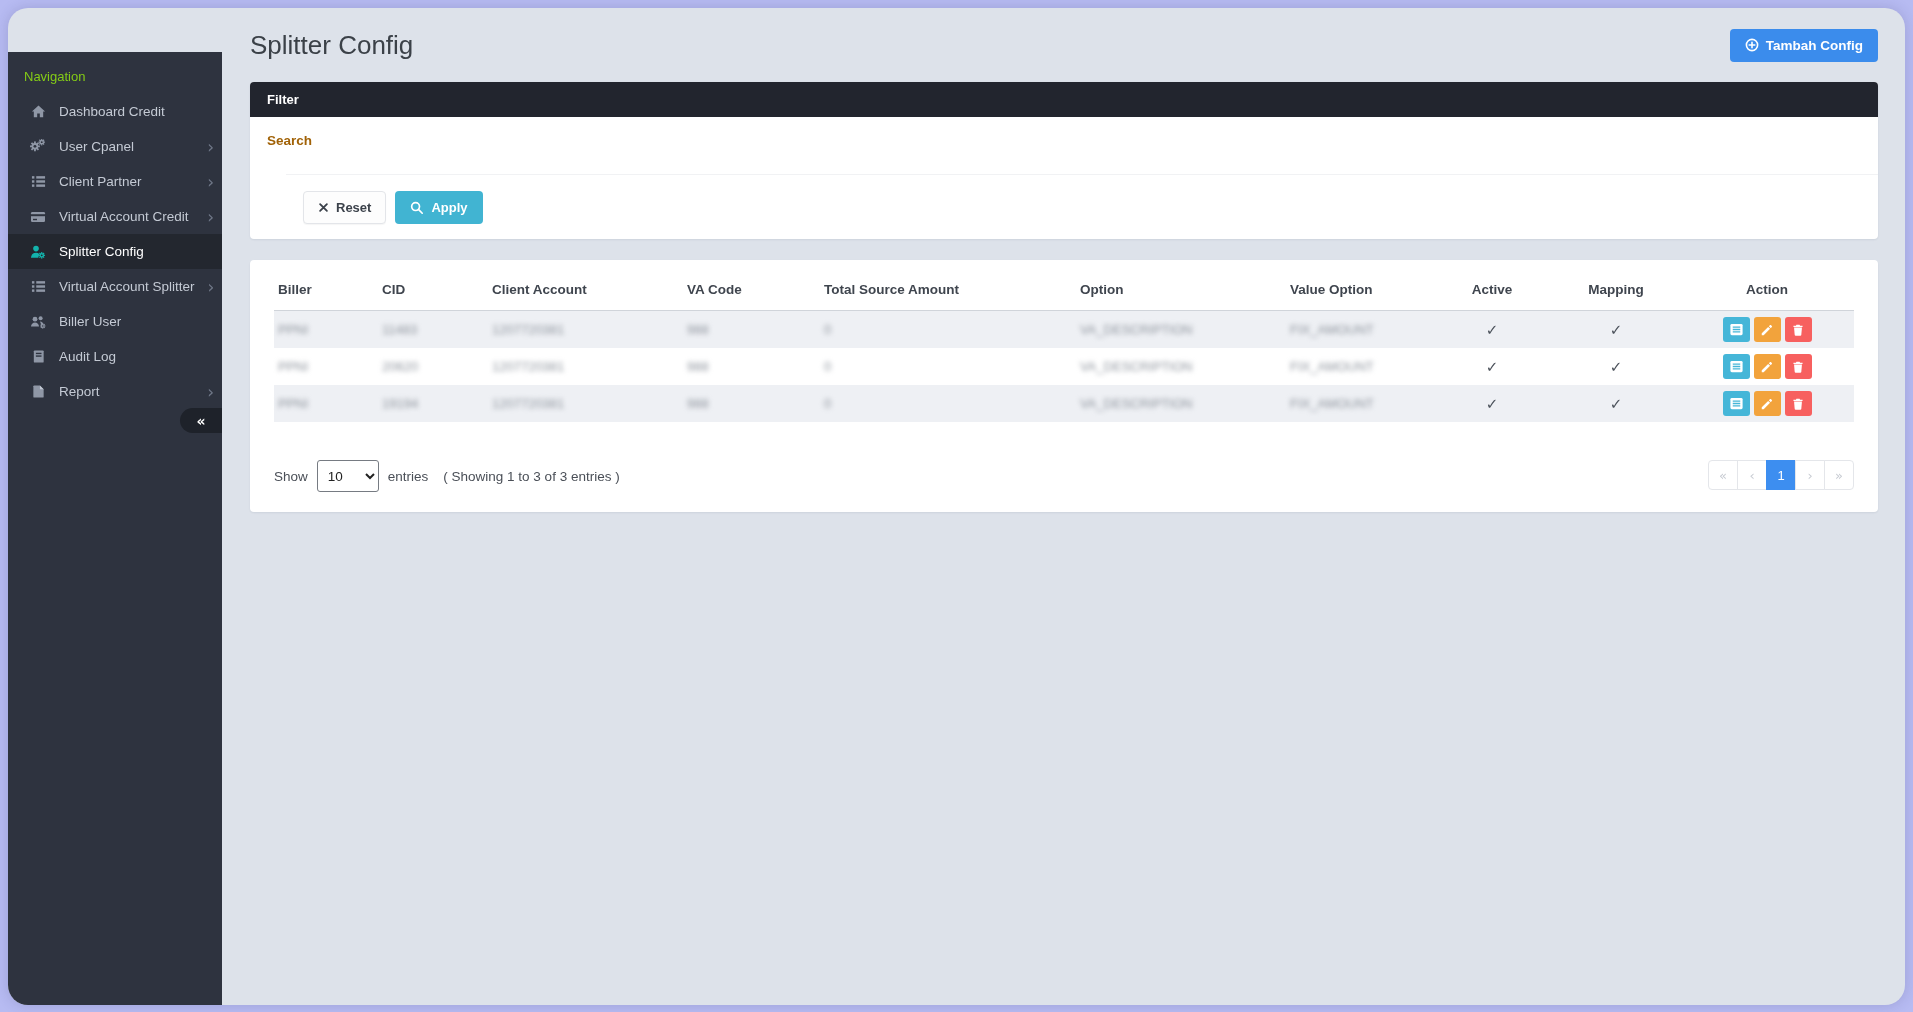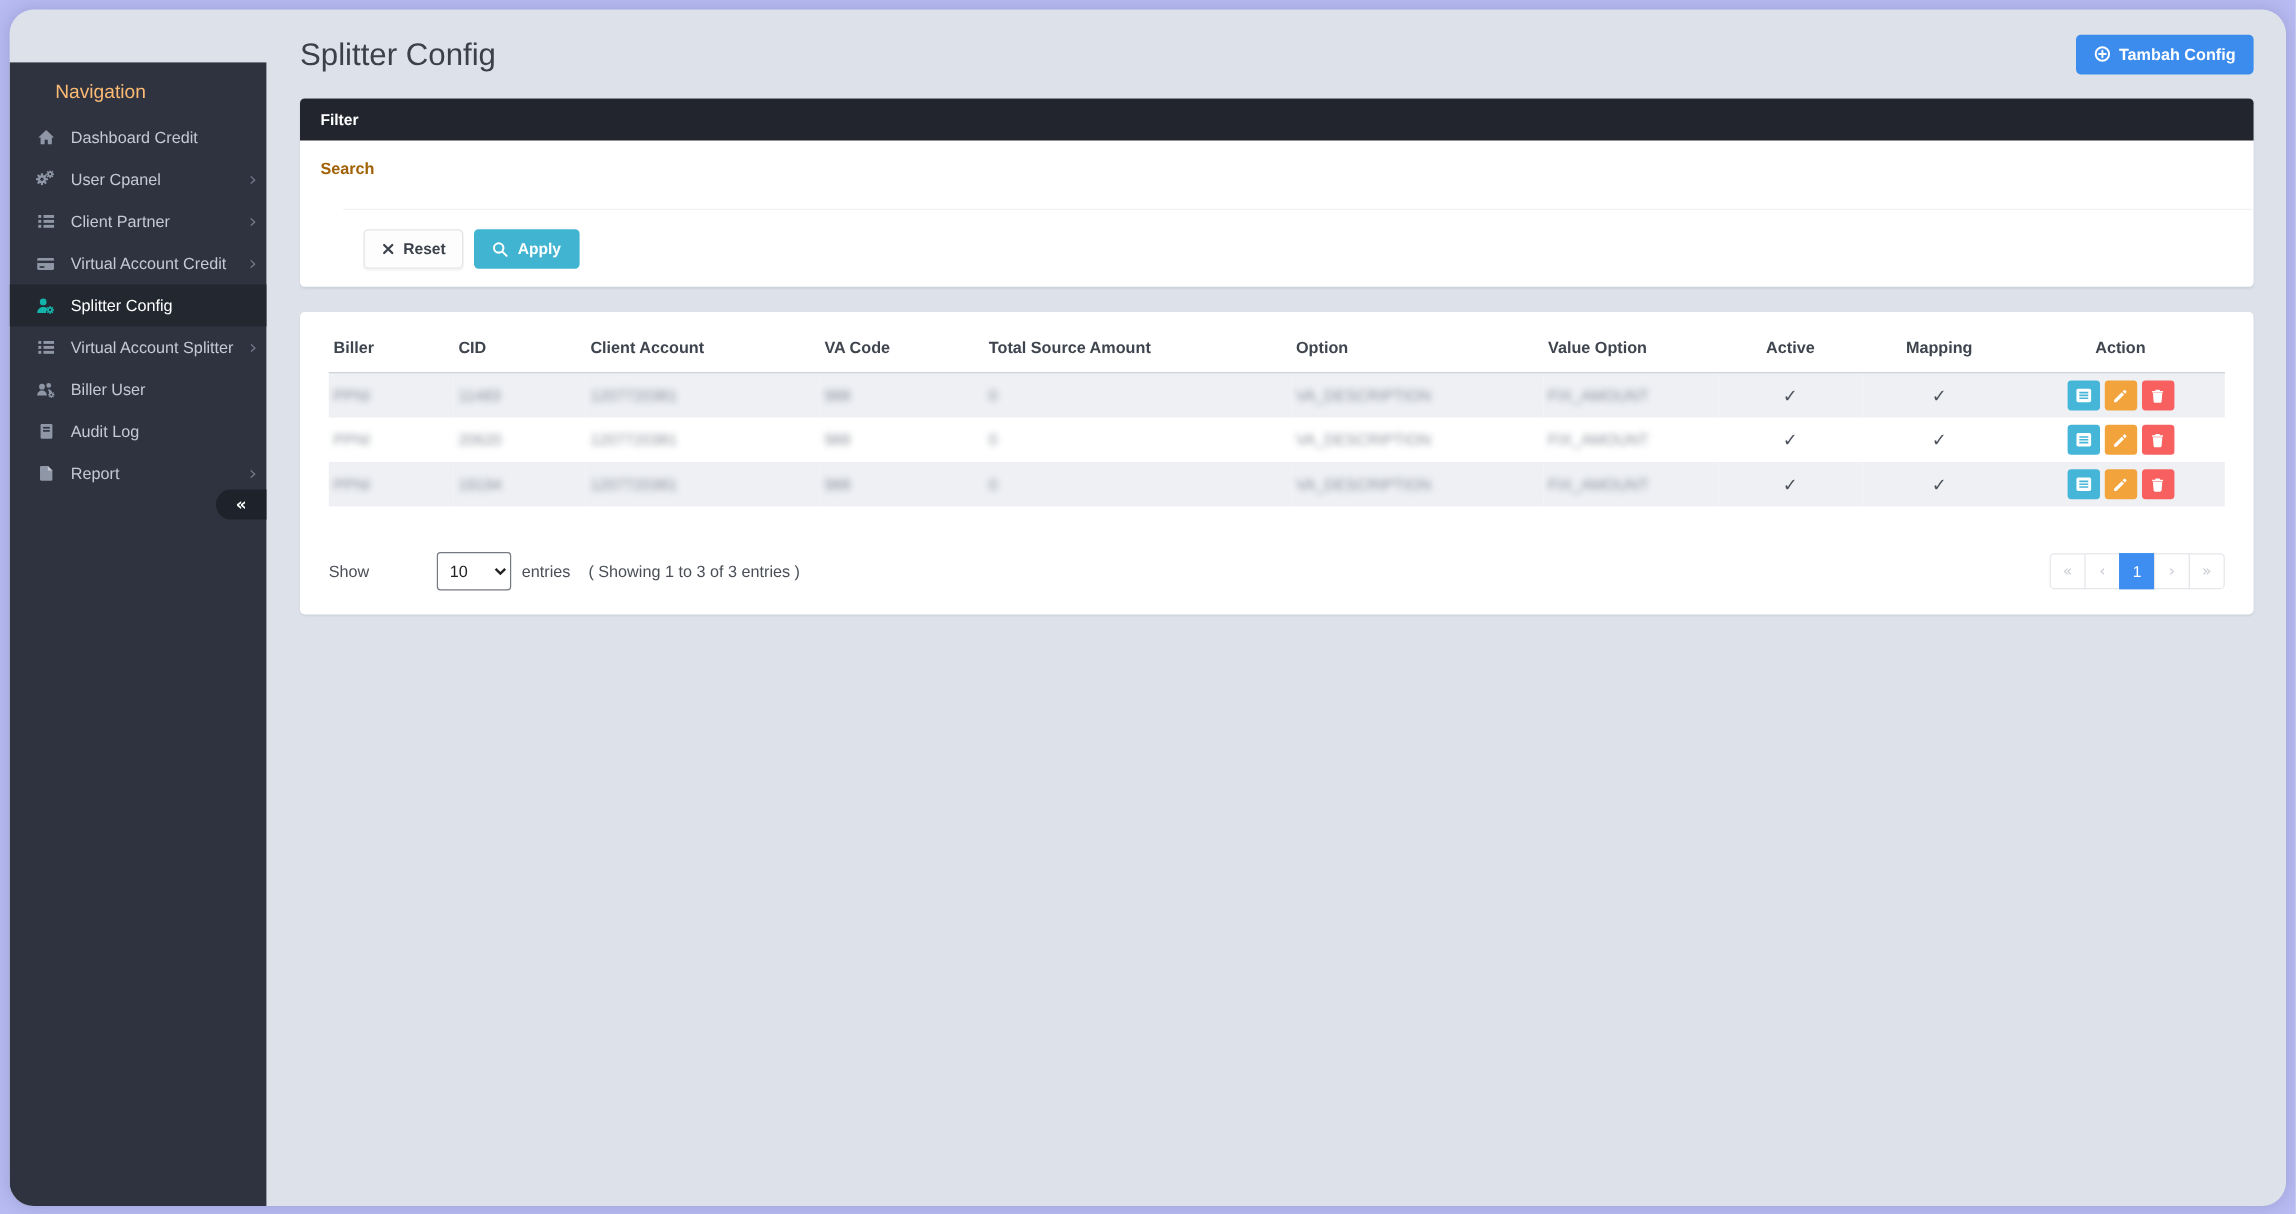--- a/index.html
+++ b/index.html
@@ -28,21 +28,21 @@
   .avatar .head { position: absolute; top: 5px; left: 10px; width: 10px; height: 11px; border-radius: 50%; background: #eed4a4; }
   .avatar .shoulders { position: absolute; bottom: -6px; left: 5px; width: 20px; height: 14px; border-radius: 50%; background: #eed4a4; }
   .user-email { font-size: 13px; color: #4a4d52; }
   .caret-down { width: 0; height: 0; border-left: 4px solid transparent; border-right: 4px solid transparent; border-top: 5px solid #55585e; }
 
   
   .sidebar {
     position: absolute; left: 0; top: 44px; bottom: 0; width: 214px;
     background: #2e333f; z-index: 4;
   }
-  .nav-label { padding: 17px 0 10px 38px; color: #fdba74; font-size: 16px; }
+  .nav-label { padding: 17px 0 10px 16px; color: #84cc16; font-size: 13px; }
   .nav-item {
     height: 35px; display: flex; align-items: center; padding: 0 8px 0 22px;
     color: #c4cad4; font-size: 13.5px; cursor: pointer; gap: 13px;
   }
   .nav-item .ni-icon { width: 16px; height: 16px; display: inline-flex; align-items: center; justify-content: center; flex: none; }
   .nav-item .lbl { flex: 1; white-space: nowrap; }
   .nav-item .chev { color: #6f7787; font-size: 17px; line-height: 14px; font-family: "DejaVu Sans", sans-serif; }
   .nav-item.active { background: #23272f; color: #ffffff; }
   .collapse-pill {
     position: absolute; right: 0; top: 356px; width: 42px; height: 25px;
@@ -79,23 +79,23 @@
   th.c, td.c { text-align: center; }
   td { padding: 6px 4px; font-size: 13px; color: #8d939c; height: 34px; }
   tbody tr:nth-child(odd) { background: #eef0f4; }
   .blur { filter: blur(2.5px); }
   .check { color: #4c525b; font-size: 15px; font-family: "DejaVu Sans", sans-serif; }
   .act-btn { width: 27px; height: 25px; border: none; border-radius: 3px; display: inline-flex; align-items: center; justify-content: center; cursor: pointer; margin: 0 2px; vertical-align: middle; }
   .act-detail { background: #45b6d8; }
   .act-edit { background: #f2a33c; }
   .act-delete { background: #f7605f; }
 
-  .table-foot { display: flex; justify-content: space-between; align-items: center; margin: 38px 24px 0; }
+  .table-foot { display: flex; justify-content: space-between; align-items: flex-start; margin: 38px 24px 0; }
   .foot-left { display: flex; align-items: center; gap: 9px; font-size: 13.5px; color: #4a4f57; }
-  .page-size { width: 62px; height: 32px; border: 1px solid #767b82; border-radius: 3px; font-size: 13.5px; padding: 0 6px; font-family: "Liberation Sans", sans-serif; color: #222; background: #fff; margin-left: 47px; }
+  .page-size { width: 62px; height: 32px; border: 1px solid #767b82; border-radius: 3px; font-size: 13.5px; padding: 0 6px; font-family: "Liberation Sans", sans-serif; color: #222; background: #fff; }
   .showing { margin-left: 6px; }
   .pagination { display: flex; }
   .pg-btn {
     min-width: 30px; height: 30px; background: #fff; border: 1px solid #e4e6ea; margin-left: -1px;
     color: #c7cbd2; font-size: 13px; display: inline-flex; align-items: center; justify-content: center;
     cursor: pointer; font-family: "DejaVu Sans", sans-serif;
   }
   .pg-btn:first-child { border-radius: 4px 0 0 4px; margin-left: 0; }
   .pg-btn:last-child { border-radius: 0 4px 4px 0; }
   .pg-btn.active { background: #3d8ef0; border-color: #3d8ef0; color: #fff; font-family: "Liberation Sans", sans-serif; }

